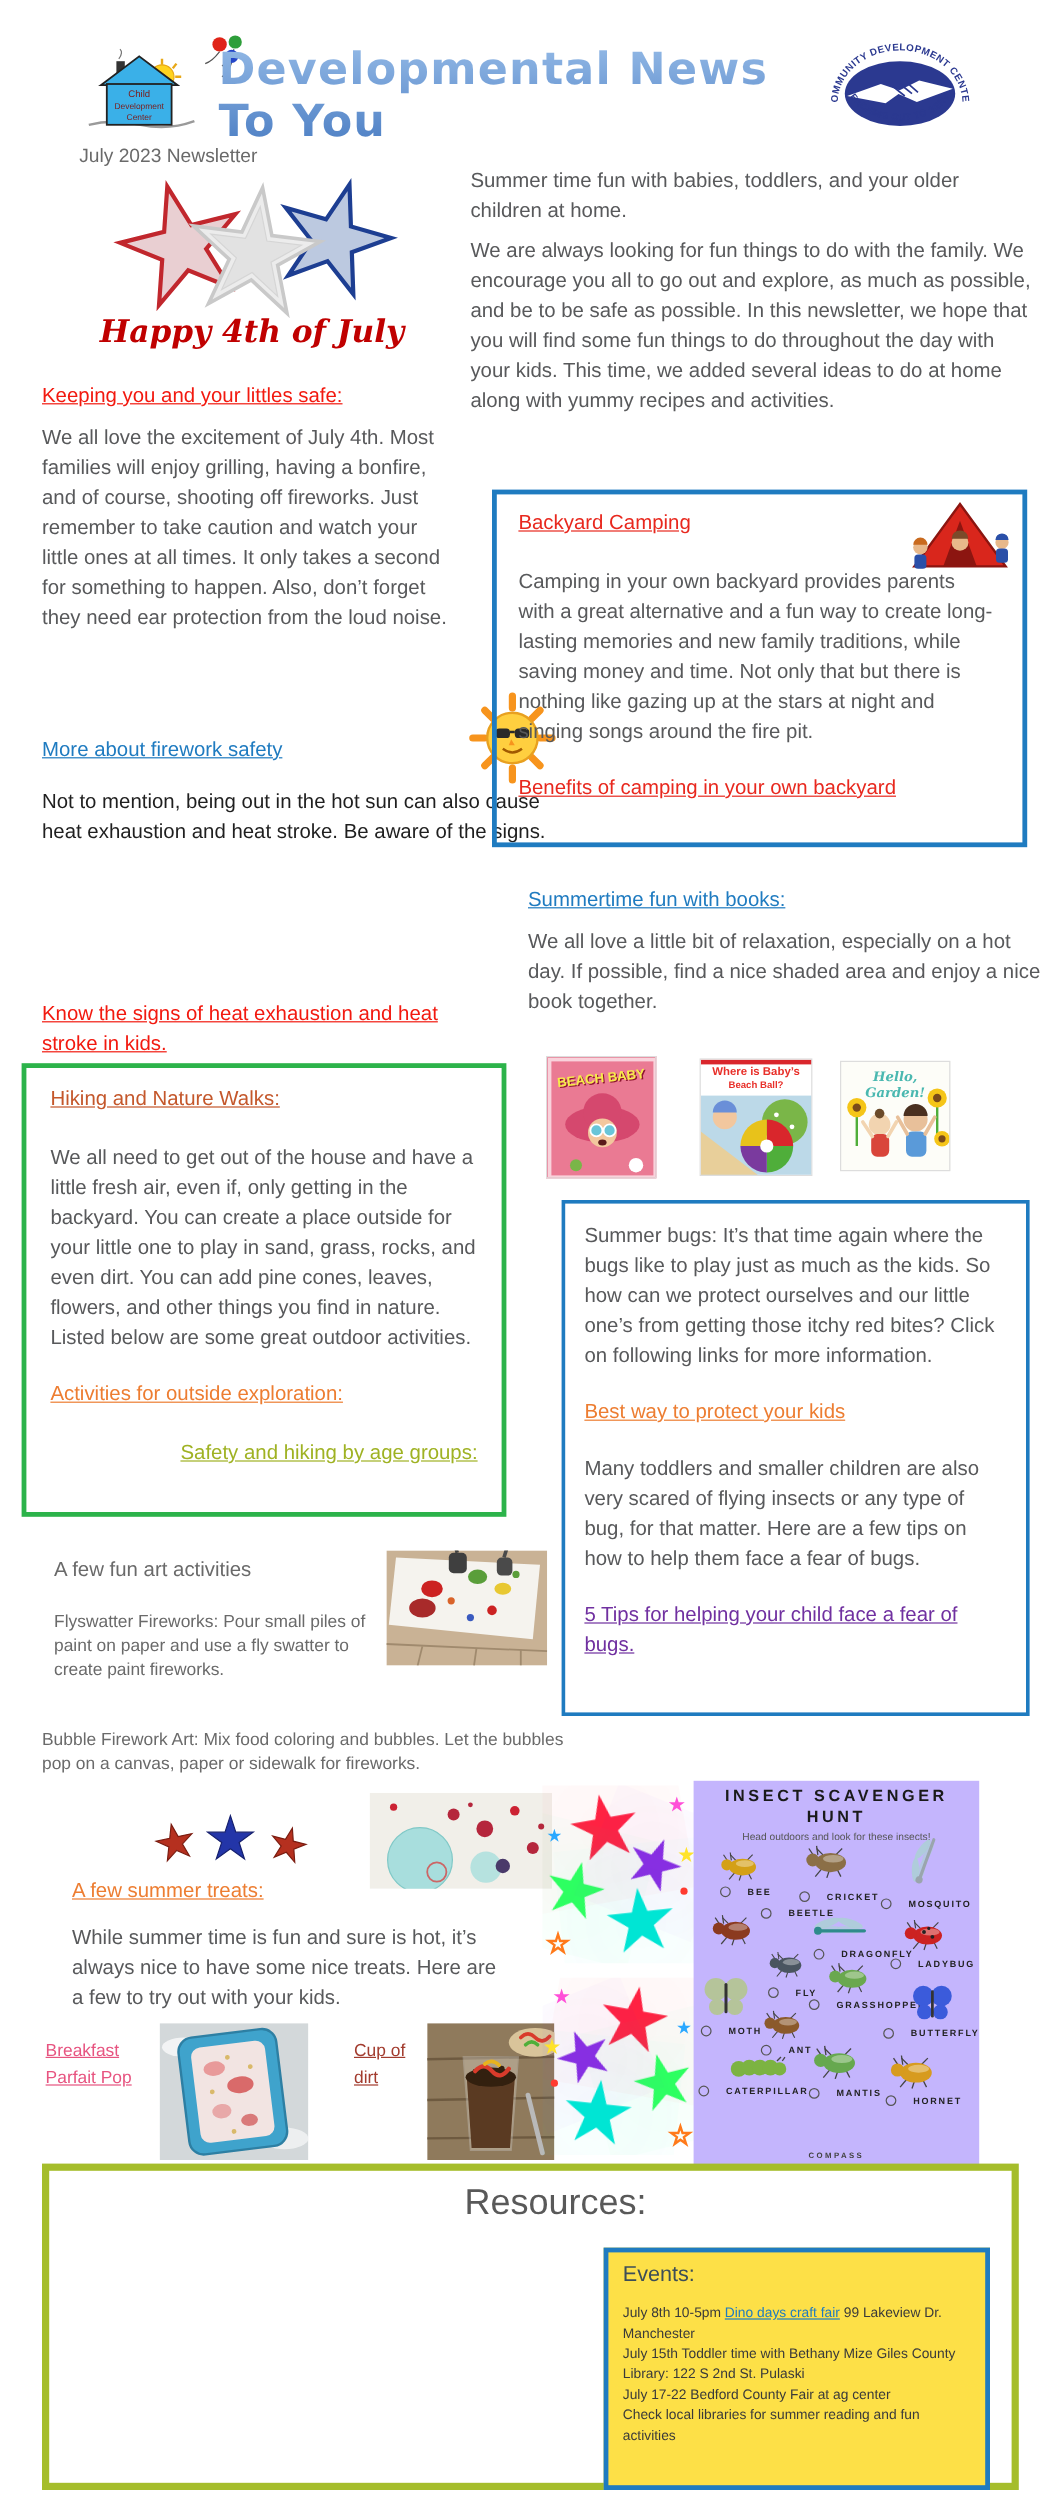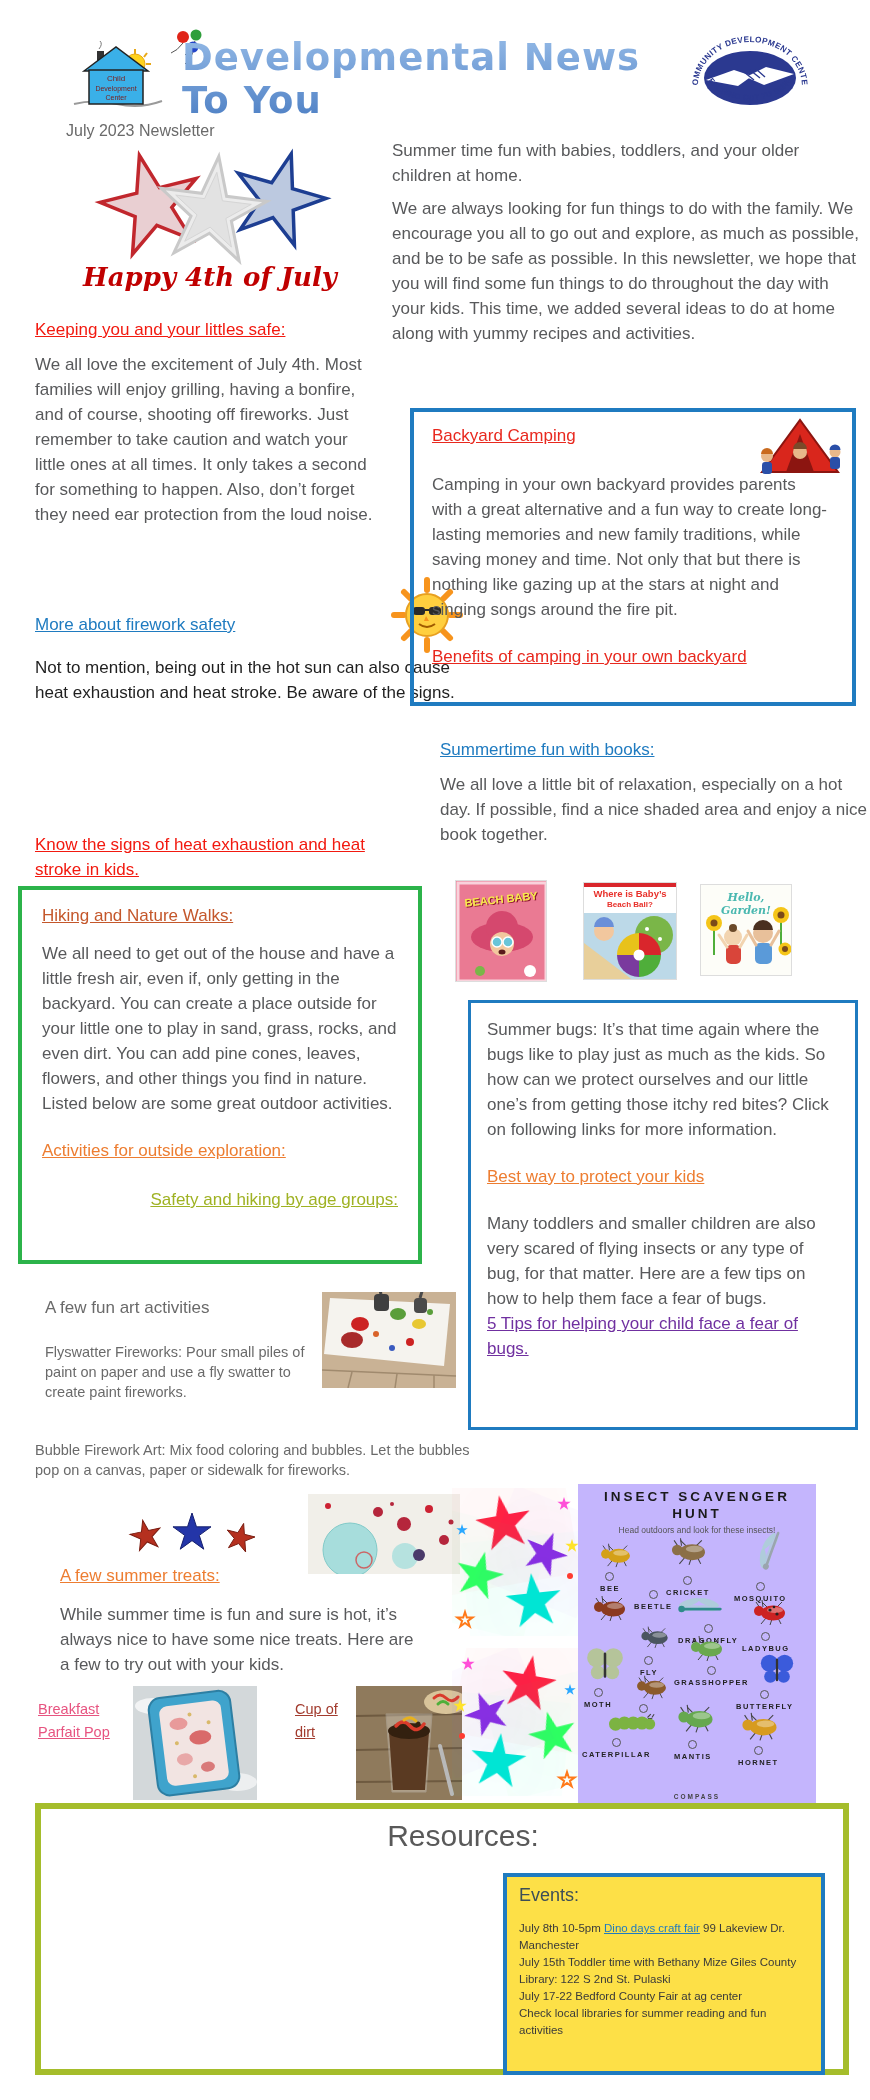--- a/index.html
+++ b/index.html
@@ -31,22 +31,22 @@
       background:#fde047;border:4px solid #1f7bc0;padding:8px 12px;box-sizing:border-box;}
   #events-head{font-size:18px;color:#3d4e57;margin-bottom:14px;}
   .ev-txt{font-size:11.5px;line-height:17px;color:#3a3a3a;}
   .ev-link{color:#1f7bc0;}
   
   #scavenger{width:238px;height:322px;background:#c4b5fd;}
   #sc-title{font-size:13.5px;font-weight:bold;letter-spacing:3px;color:#1a1a1a;
       text-align:center;width:200px;margin:0 auto;line-height:17px;}
   #sc-sub{font-size:8.5px;color:#555;text-align:center;margin-top:3px;}
   .sc-item{position:absolute;}
-  .sc-label{position:absolute;display:flex;align-items:center;gap:3px;
-      font-size:7.5px;font-weight:bold;letter-spacing:1.5px;color:#222;white-space:nowrap;flex-direction:column;}
+  .sc-label{position:absolute;display:flex;align-items:flex-start;gap:14px;
+      font-size:7.5px;font-weight:bold;letter-spacing:1.5px;color:#222;white-space:nowrap;}
   .cb{display:inline-block;width:7px;height:7px;border:1px solid #555;border-radius:50%;}
   #sc-credit{position:absolute;left:0;right:0;bottom:6px;text-align:center;
       font-size:6.5px;font-weight:bold;letter-spacing:2px;color:#444;}
   
   .cover{position:absolute;box-sizing:border-box;border:1px solid #ddd;overflow:hidden;}
   .cov-title{position:absolute;width:100%;text-align:center;font-weight:bold;}
 </style>
 </head>
 <body>
 
@@ -192,21 +192,21 @@
     <line x1="37" y1="36" x2="41" y2="36" stroke="#2a2a2a" stroke-width="2"></line>
     <path d="M31,50 q8,6 16,0" stroke="#a05a00" stroke-width="2" fill="none"></path>
     <polygon points="38,42 41,47 36,47" fill="#f7941d"></polygon>
   </svg>
 
   <div class="abs body-txt" style="left:35px;top:655px;width:432px;color:#1f1f1f">Not to mention, being out in the hot sun can also cause heat exhaustion and heat stroke.  Be aware of the signs.</div>
   <a class="abs lnk-red body-txt" style="left:35px;top:788px;width:380px;color:#f2190f">Know the signs of heat exhaustion and heat stroke in kids.</a>
 
   <div id="hiking-box" class="abs box" style="left:18px;top:886px">
     <a style="color:#c4572b;font-size:17px">Hiking and Nature Walks:</a>
-    <div class="body-txt" style="margin-top:15px;width:372px">We all need to get out of the house and have a little fresh air, even if, only getting in the backyard. You can create a place outside for your little one to play in sand, grass, rocks, and even dirt. You can add pine cones, leaves, flowers, and other things you find in nature. Listed below are some great outdoor activities.</div>
+    <div class="body-txt" style="margin-top:26px;width:372px">We all need to get out of the house and have a little fresh air, even if, only getting in the backyard. You can create a place outside for your little one to play in sand, grass, rocks, and even dirt. You can add pine cones, leaves, flowers, and other things you find in nature. Listed below are some great outdoor activities.</div>
     <a class="lnk-orange body-txt" style="display:block;margin-top:22px">Activities for outside exploration:</a>
     <a class="lnk-olive body-txt" style="display:block;margin-top:24px">Safety and hiking by age groups:</a>
   </div>
 
   <div class="abs" style="left:45px;top:1298px;font-size:17px;color:#6a6a6a">A few fun art activities</div>
 
   <svg class="abs" style="left:322px;top:1292px" width="134" height="96" viewBox="0 0 134 96">
     <rect width="134" height="96" fill="#c9b295"></rect>
     <g stroke="#a08a6e" stroke-width="1.5">
       <line x1="0" y1="78" x2="134" y2="84"></line>
@@ -382,21 +382,21 @@
       <line x1="55" y1="60" x2="47" y2="46" stroke="#e8c09a" stroke-width="3" stroke-linecap="round"></line>
       <line x1="70" y1="60" x2="78" y2="46" stroke="#e8c09a" stroke-width="3" stroke-linecap="round"></line>
     </svg>
     <div class="cov-title" style="top:6px;font-size:11px;color:#4ab8b0;font-family:'DejaVu Serif',serif;font-style:italic">Hello, Garden!</div>
   </div>
 
   <div id="bugs-box" class="abs box" style="left:468px;top:1000px">
     <div class="body-txt" style="width:356px">Summer bugs: It’s that time again where the bugs like to play just as much as the kids. So how can we protect ourselves and our little one’s from getting those itchy red bites? Click on following links for more information.</div>
     <a class="lnk-orange body-txt" style="display:block;margin-top:22px">Best way to protect your kids</a>
     <div class="body-txt" style="width:340px;margin-top:22px">Many toddlers and smaller children are also very scared of flying insects or any type of bug, for that matter. Here are a few tips on how to help them face a fear of bugs.</div>
-    <a class="lnk-purple body-txt" style="display:block;width:356px">5 Tips for helping your child face a fear of bugs.</a>
+    <a class="lnk-purple body-txt" style="display:block;margin-top:22px;width:356px">5 Tips for helping your child face a fear of bugs.</a>
   </div>
 
   <svg class="abs" style="left:452px;top:1488px" width="128" height="148" viewBox="0 0 128 148">
       <use href="#neon-cluster" width="128" height="148"></use>
     </svg>
   <svg class="abs" style="left:452px;top:1648px" width="128" height="148" viewBox="0 0 128 148">
       <use href="#neon-cluster" width="128" height="148" transform="translate(128,0) scale(-1,1)"></use>
     </svg>
 
   <div id="scavenger" class="abs" style="left:578px;top:1484px">

